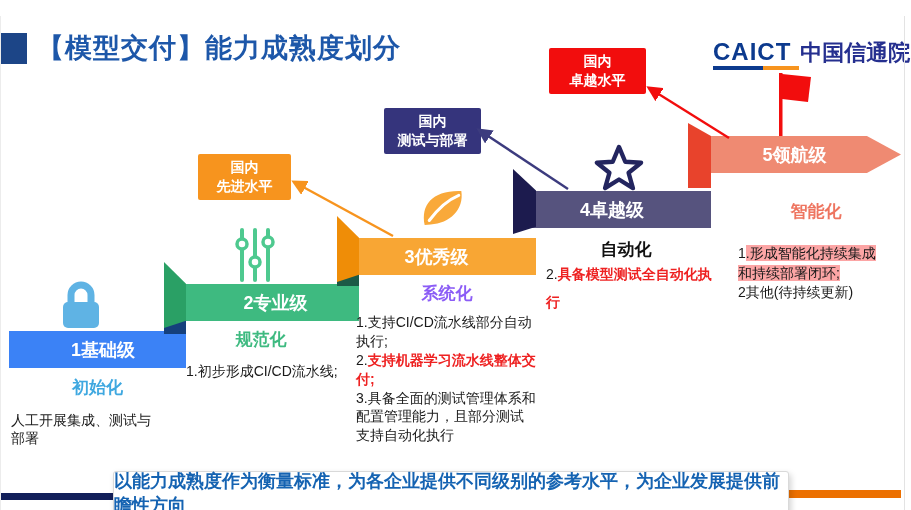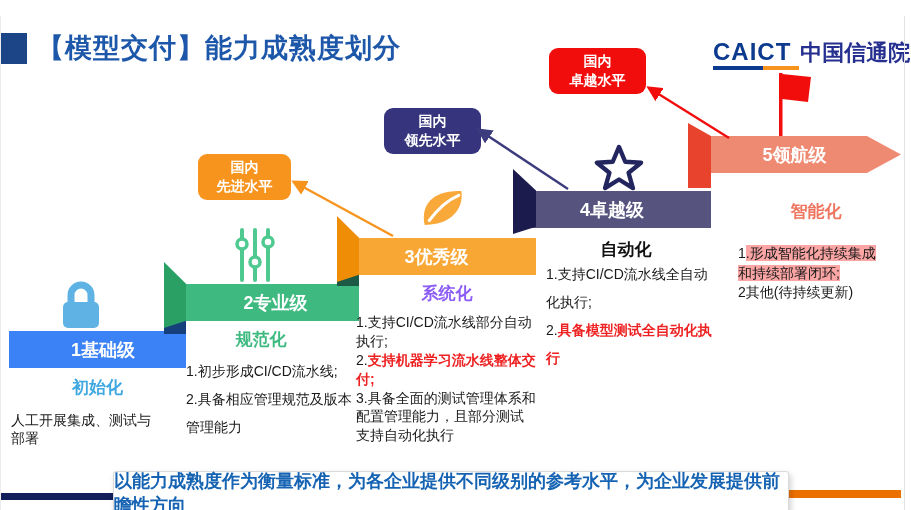--- a/index.html
+++ b/index.html
@@ -13,21 +13,21 @@
   .page-title { position:absolute; left:36px; top:14px; font-size:27px; font-weight:bold; color:#1d57a9; letter-spacing:1px; }
 
   
   .logo { position:absolute; left:712px; top:24px; display:flex; align-items:flex-end; gap:9px; }
   .logo-mark { font-size:24px; font-weight:900; color:#0c3a8e; letter-spacing:1px; line-height:1; }
   .logo-underline { position:absolute; left:0; top:26px; width:86px; height:4px;
                     background:linear-gradient(90deg,#0c3a8e 0 58%,#f7941e 58% 100%); }
   .logo-org { font-size:22px; font-weight:bold; color:#252f8f; line-height:1; }
 
   
-  .badge { position:absolute; border-radius:9px; color:#fff; font-weight:bold; font-size:14px;
+  .badge { position:absolute; border-radius:2px; color:#fff; font-weight:bold; font-size:14px;
            display:flex; flex-direction:column; justify-content:center; text-align:center; line-height:1.35; }
   .badge-adv { left:197px; top:138px; width:93px; height:46px; background:#f7941e; }
   .badge-lead { left:383px; top:92px; width:97px; height:46px; background:#35347c; }
   .badge-exc { left:548px; top:32px; width:97px; height:46px; background:#f20d0d; }
 
   
   .bar { position:absolute; color:#fff; font-weight:bold; font-size:18px; text-align:center;
          display:flex; align-items:center; justify-content:center; }
   .bar1 { left:8px; top:315px; width:177px; height:37px; background:#3b82f6; z-index:2;padding-left:11px; }
   .bar2 { left:163px; top:268px; width:195px; height:37px; background:#3eba80; z-index:2;padding-left:28px; }
@@ -93,21 +93,21 @@
     </span>
     <span class="logo-org">中国信通院</span>
   </div>
 
   <div class="badge badge-adv">
     <span>国内</span>
     <span>先进水平</span>
   </div>
   <div class="badge badge-lead">
     <span>国内</span>
-    <span>领先水平</span>
+    <span>测试与部署</span>
   </div>
   <div class="badge badge-exc">
     <span>国内</span>
     <span>卓越水平</span>
   </div>
 
   <div class="icon lock-pos">
     <svg width="44" height="50" viewBox="0 0 44 50">
       <path d="M12 25 v-9 a10 10 0 0 1 20 0 v9" fill="none" stroke="#5fb3e4" stroke-width="7" stroke-linecap="round"></path>
       <rect x="4" y="23" width="36" height="26" rx="5" fill="#5fb3e4"></rect>
@@ -167,29 +167,27 @@
   <div class="stage stage2">规范化</div>
   <div class="stage stage3">系统化</div>
   <div class="stage stage4">自动化</div>
   <div class="stage stage5">智能化</div>
 
   <div class="desc desc1">
     <div><span>人工开展集成、测试与部署</span></div>
   </div>
   <div class="desc desc2">
     <div><span>1.</span><span>初步形成CI/CD流水线;</span></div>
-    <div><span>2.</span><span>具备相应管理规范及版本管理能力</span></div>
   </div>
   <div class="desc desc3">
     <div><span>1.</span><span>支持CI/CD流水线部分自动执行;</span></div>
     <div><span>2.</span><span class="red">支持机器学习流水线整体交付;</span></div>
     <div><span>3.</span><span>具备全面的测试管理体系和配置管理能力，且部分测试支持自动化执行</span></div>
   </div>
   <div class="desc desc4">
-    <div><span>1.</span><span>支持CI/CD流水线全自动化执行;</span></div>
     <div><span>2.</span><span class="red">具备模型测试全自动化执行</span></div>
   </div>
   <div class="desc desc5">
     <div><span>1</span><span class="hl">.形成智能化持续集成和持续部署闭环;</span></div>
     <div><span>2</span><span>其他(待持续更新)</span></div>
   </div>
 
   <svg class="overlay" width="911" height="510">
     <defs>
       <marker id="ah-o" viewBox="0 0 10 10" refX="8" refY="5" markerWidth="6.5" markerHeight="6.5" orient="auto">

